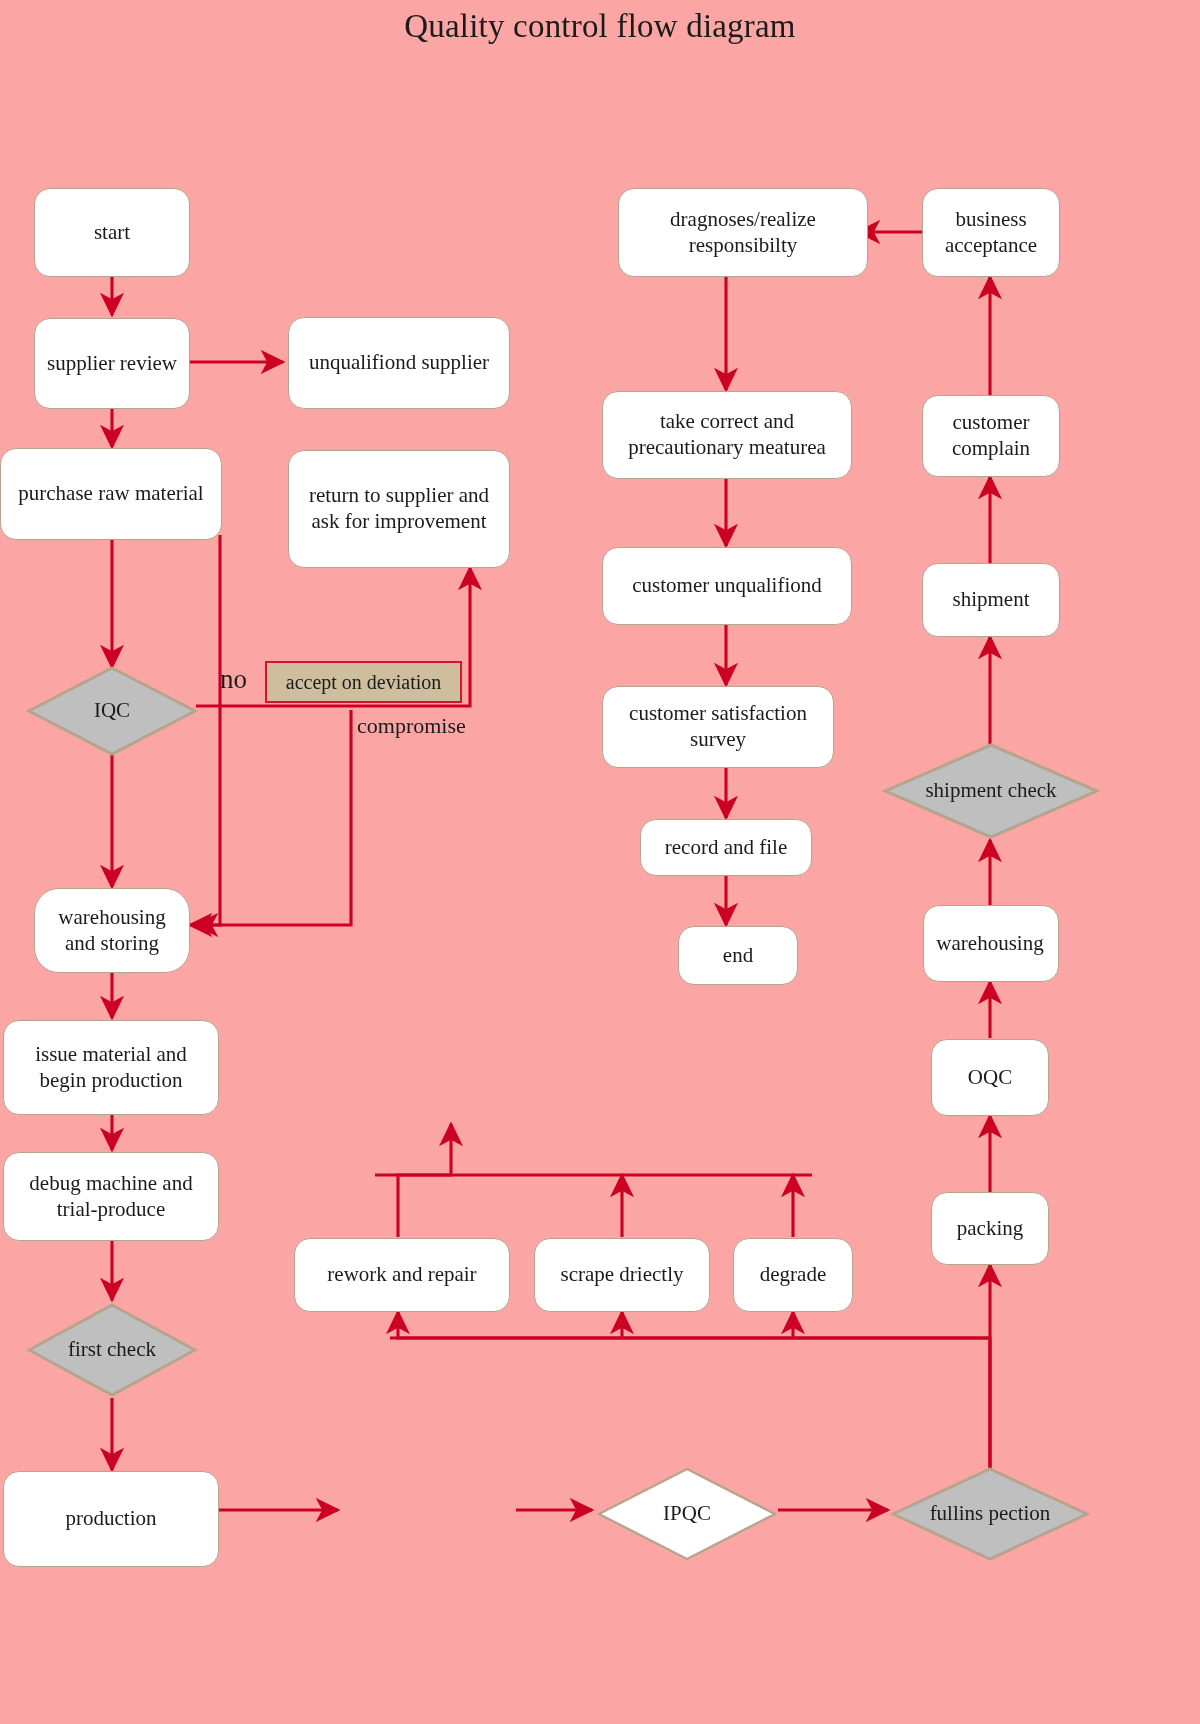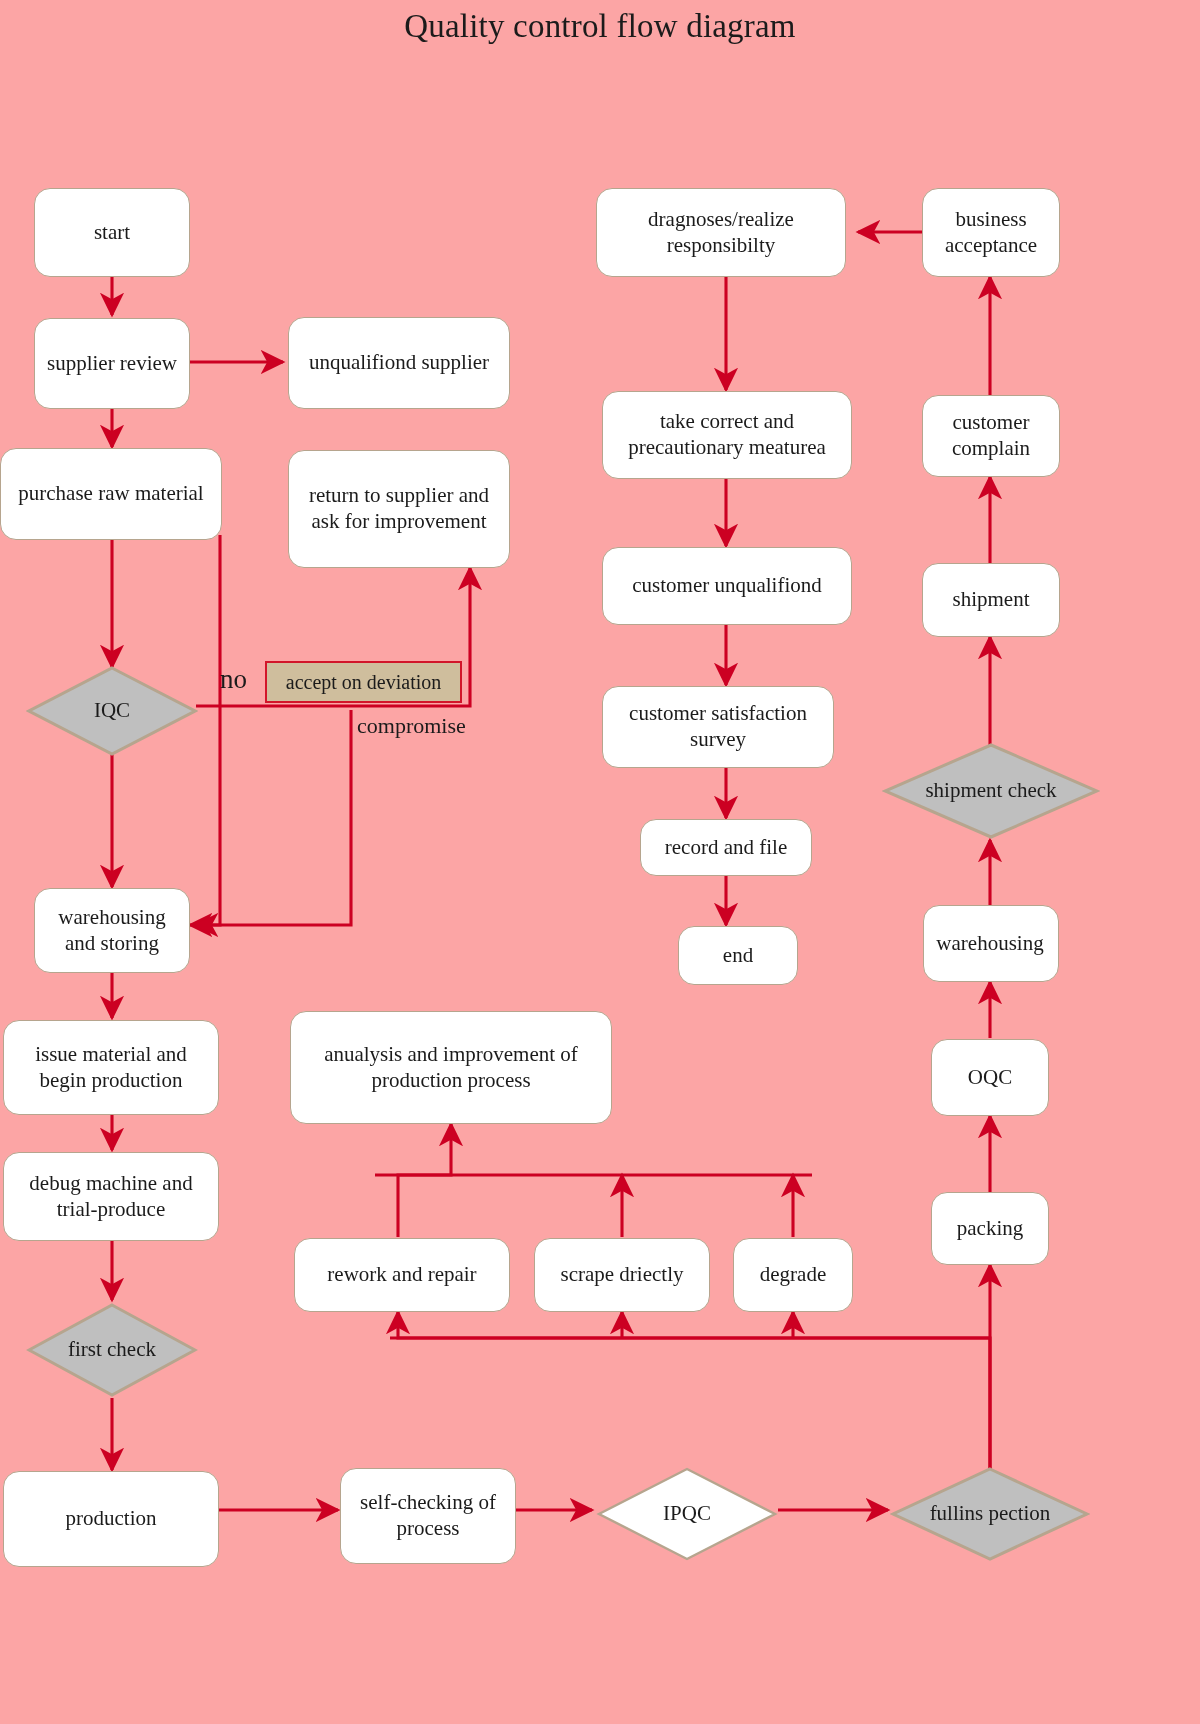--- a/index.html
+++ b/index.html
@@ -177,21 +177,21 @@
   </div>
 
   <div class="node hl" style="left:265px; top:661px; width:197px; height:42px;">
     <span>accept on deviation</span>
   </div>
 
   <div class="edge-label big" style="left:220px; top:664px;">no</div>
 
   <div class="edge-label" style="left:357px; top:713px;">compromise</div>
 
-  <div class="node proc" style="left:34px; top:888px; width:156px; height:85px;">
+  <div class="node proc" style="left:34px; top:888px; width:156px; height:85px;border-radius:25px;">
     <span>warehousing and storing</span>
   </div>
 
   <div class="node proc" style="left:3px; top:1020px; width:216px; height:95px;">
     <span>issue material and begin production</span>
   </div>
 
   <div class="node proc" style="left:3px; top:1152px; width:216px; height:89px;">
     <span>debug machine and trial-produce</span>
   </div>
@@ -200,41 +200,35 @@
     <svg class="shape" viewBox="0 0 172 96" preserveAspectRatio="none">
       <path d="M86,3 L169,48 L86,93 L3,48 Z" fill="#bfbfbf" stroke="#b6a58e" stroke-width="3"></path>
     </svg>
     <span class="lbl">first check</span>
   </div>
 
   <div class="node proc" style="left:3px; top:1471px; width:216px; height:96px;">
     <span>production</span>
   </div>
 
-  <div class="node proc" style="left:340px; top:1468px; width:176px; height:96px;">
-    <span>self-checking of process</span>
-  </div>
 
   <div class="node dec" style="left:596px; top:1466px; width:182px; height:96px;">
     <svg class="shape" viewBox="0 0 182 96" preserveAspectRatio="none">
       <path d="M91,3 L179,48 L91,93 L3,48 Z" fill="#ffffff" stroke="#b6a58e" stroke-width="2.4"></path>
     </svg>
     <span class="lbl">IPQC</span>
   </div>
 
   <div class="node dec" style="left:890px; top:1466px; width:200px; height:96px;">
     <svg class="shape" viewBox="0 0 200 96" preserveAspectRatio="none">
       <path d="M100,3 L197,48 L100,93 L3,48 Z" fill="#bfbfbf" stroke="#b6a58e" stroke-width="3"></path>
     </svg>
     <span class="lbl">fullins pection</span>
   </div>
 
-  <div class="node proc" style="left:290px; top:1011px; width:322px; height:113px;">
-    <span>anualysis and improvement of production process</span>
-  </div>
 
   <div class="node proc" style="left:294px; top:1238px; width:216px; height:74px;">
     <span>rework and repair</span>
   </div>
 
   <div class="node proc" style="left:534px; top:1238px; width:176px; height:74px;">
     <span>scrape driectly</span>
   </div>
 
   <div class="node proc" style="left:733px; top:1238px; width:120px; height:74px;">
@@ -265,21 +259,21 @@
   </div>
 
   <div class="node proc" style="left:922px; top:395px; width:138px; height:82px;">
     <span>customer complain</span>
   </div>
 
   <div class="node proc" style="left:922px; top:188px; width:138px; height:89px;">
     <span>business acceptance</span>
   </div>
 
-  <div class="node proc" style="left:596px; top:188px; width:250px; height:89px;align-items:center;">
+  <div class="node proc" style="left:618px; top:188px; width:250px; height:89px;align-items:center;">
     <span>dragnoses/realize responsibilty</span>
   </div>
 
   <div class="node proc" style="left:602px; top:391px; width:250px; height:88px;">
     <span>take correct and precautionary meaturea</span>
   </div>
 
   <div class="node proc" style="left:602px; top:547px; width:250px; height:78px;">
     <span>customer unqualifiond</span>
   </div>

